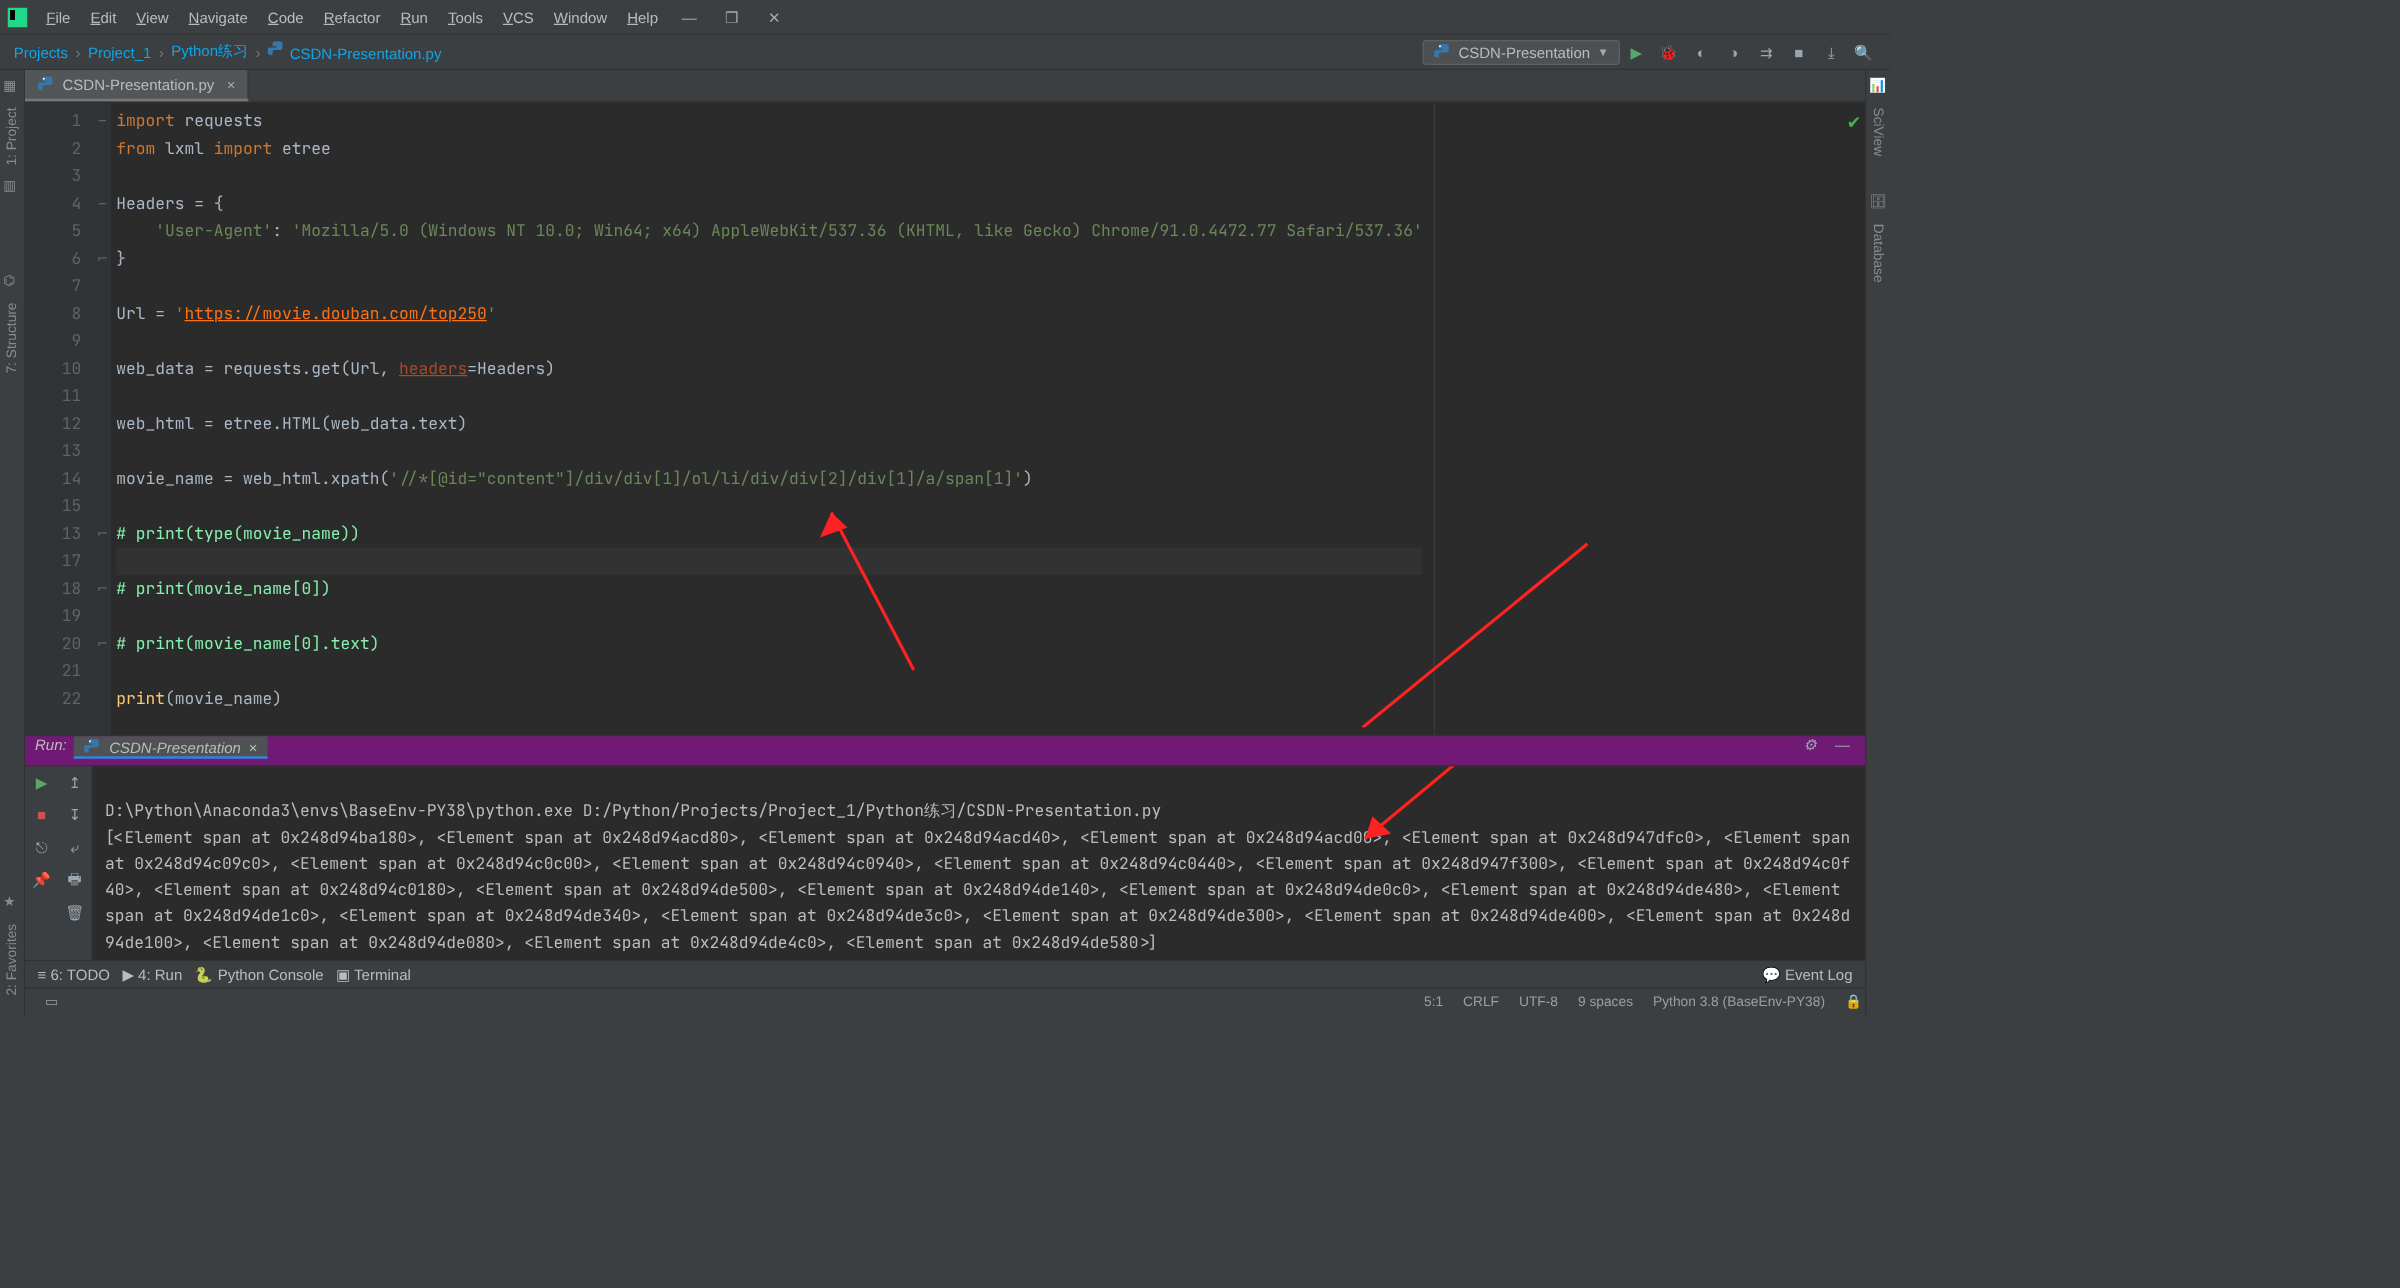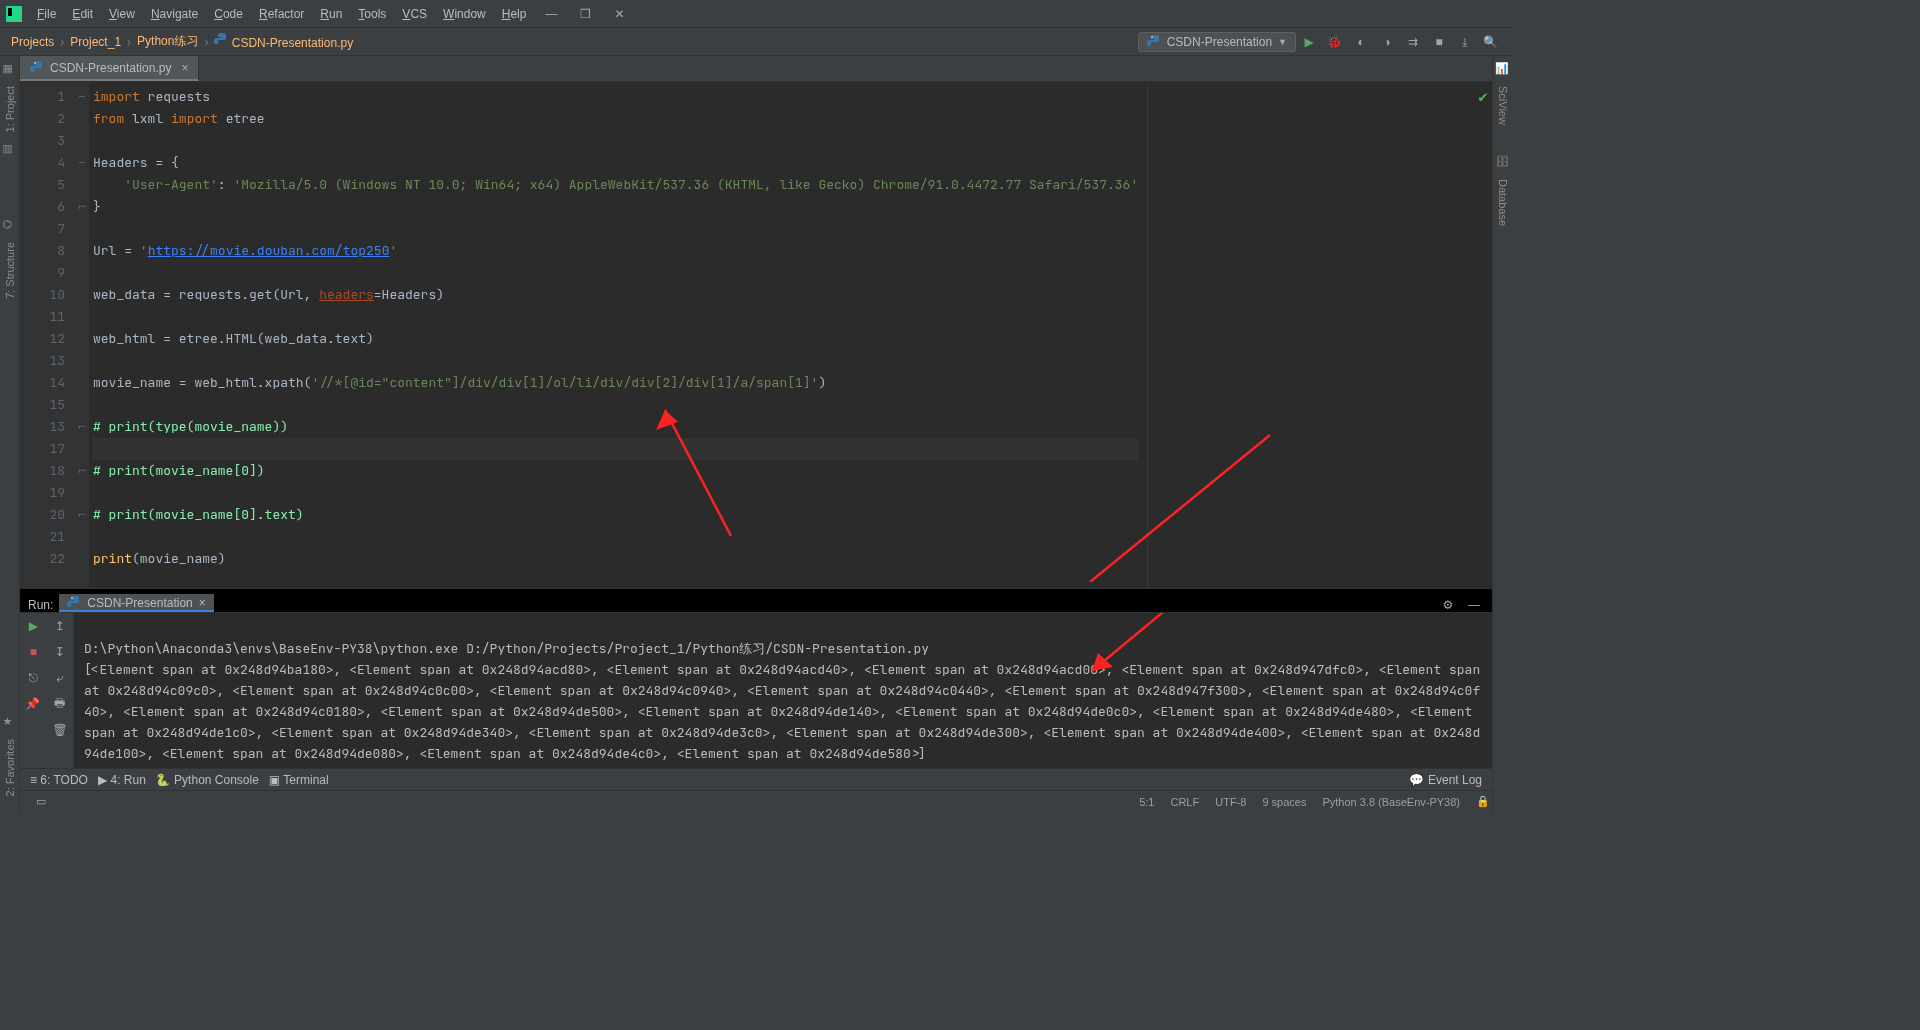--- a/index.html
+++ b/index.html
@@ -19,21 +19,21 @@
 .menubar .menu { padding: 3px 7px; cursor: pointer; }
 .menubar .menu u { text-decoration: underline; }
 .menubar .title { flex: 1; text-align: center; color: #808080; }
 .menubar .winbtn { width: 32px; text-align: center; color: #aaa; cursor: pointer; }
 
 .navbar {
   height: 28px; display: flex; align-items: center;
   padding: 0 8px; background: #3c3f41;
   border-bottom: 1px solid #323232;
 }
-.crumb { color: #fdba74; padding: 0 3px; text-align: right; }
+.crumb { color: #0ea5e9; padding: 0 3px; text-align: right; }
 .chev  { color: #767676; padding: 0 3px; }
 .navbar .spacer { flex: 1; }
 .runcfg {
   display: flex; align-items: center; gap: 6px;
   background: #4c5052; border: 1px solid #5e6060;
   padding: 2px 8px; border-radius: 3px; cursor: pointer;
 }
 .runcfg .tri { font-size: 9px; color: #aaa; }
 .tbtn { width: 26px; text-align: center; color: #9aa7b0; cursor: pointer; }
 .tbtn.run { color: #59a869; }
@@ -70,29 +70,29 @@
 .gutter {
   width: 55px; text-align: right; padding: 4px 10px 4px 0;
   color: #606366; background: #313335; user-select: none;
 }
 .foldcol { width: 14px; background:#313335; padding-top:4px; color:#606366; text-align:center;}
 .foldcol div, .gutter div, .code .line { height: 22px; }
 .code { padding: 4px 0 4px 4px; white-space: pre; color: #a9b7c6; overflow: hidden; }
 .code .line.cur { background: #323232; }
 .kw { color: #cc7832; }
 .str{ color: #6a8759; }
-.url{ color: #3b82f6; text-decoration: underline; }
+.url{ color: #f97316; text-decoration: underline; }
 .com{ color: #86efac; }
 .fn { color: #ffc66d; }
 .arg{ color: #aa4926; text-decoration: underline; }
 
 .runwin { height: 180px; display: flex; flex-direction: column; border-top: 1px solid #323232; background: #3c3f41; }
 .runhead {
-  height: 24px; display: flex; align-items: flex-end; padding: 0 8px; gap: 6px;
-  background: #000000; border-bottom: 1px solid #323232;
+  height: 24px; display: flex; align-items: flex-start; padding: 0 8px; gap: 6px;
+  background: #701a75; border-bottom: 1px solid #323232; font-style: italic;
 }
 .runtab {
   display: flex; align-items: center; gap: 6px;
   padding: 2px 8px 0 8px; background: #4e5254;
   border-bottom: 2px solid #3b7fdd; cursor: pointer;
 }
 .runhead .hspacer{ flex:1; }
 .runhead .rh-ico{ width:20px; text-align:center; cursor:pointer; color:#9aa7b0;}
 .runbody { flex:1; display:flex; min-height:0; }
 .runside {

